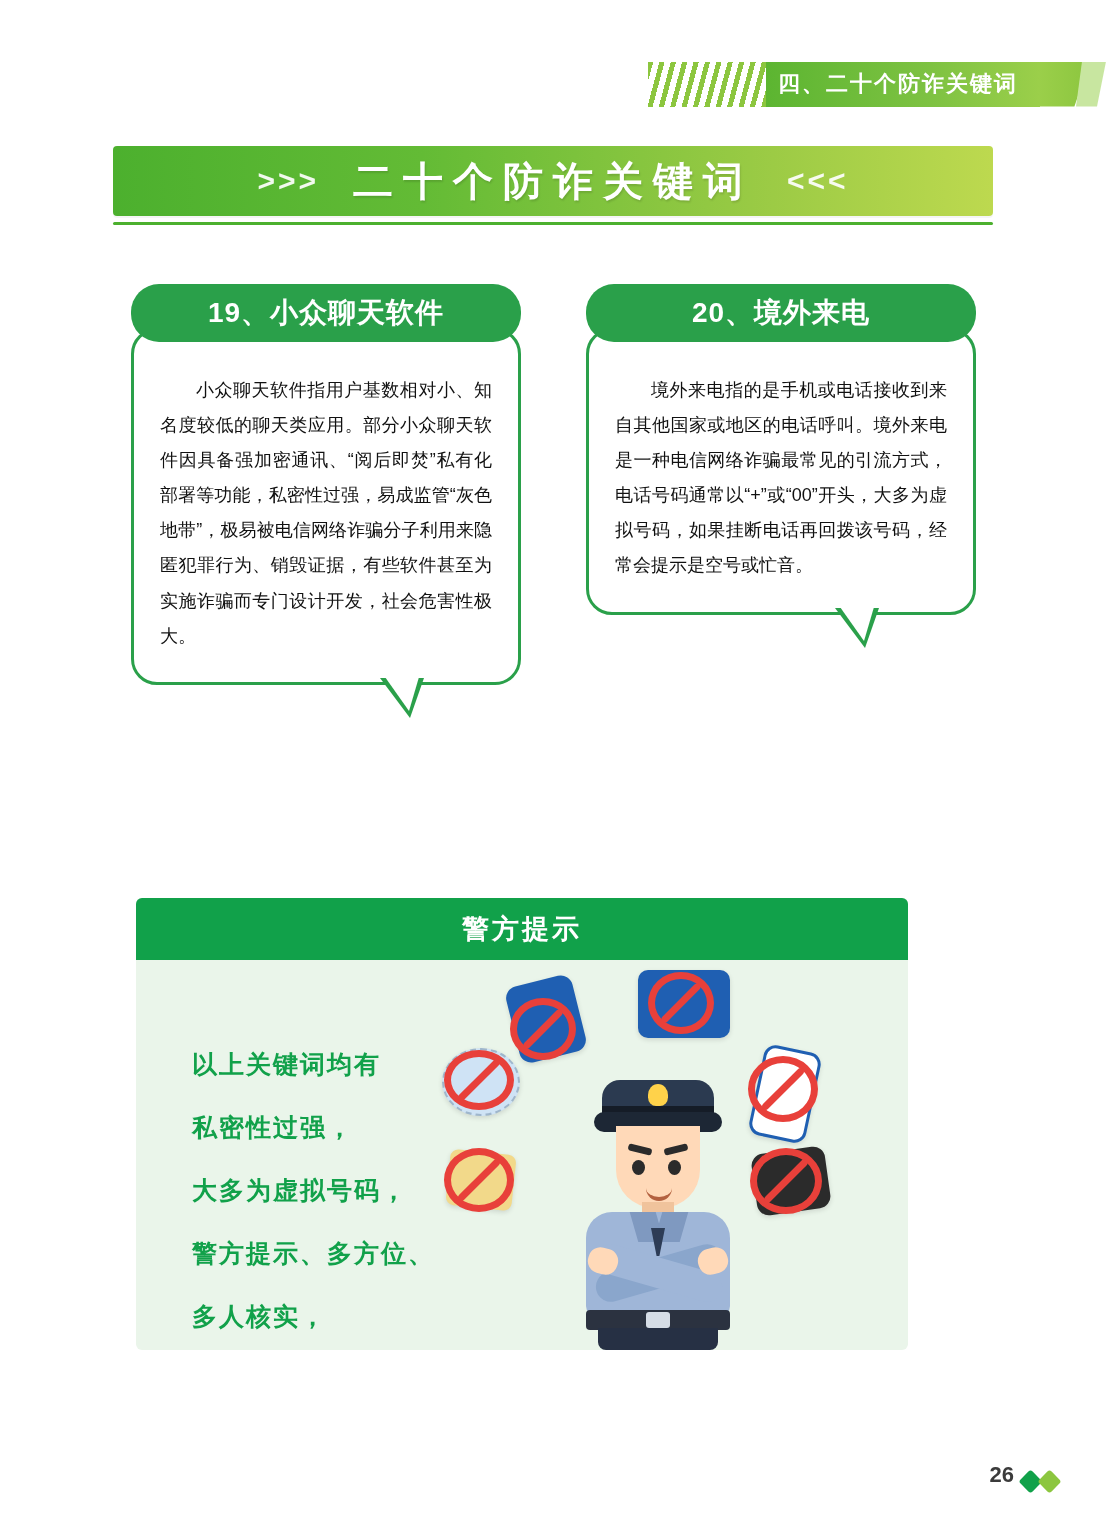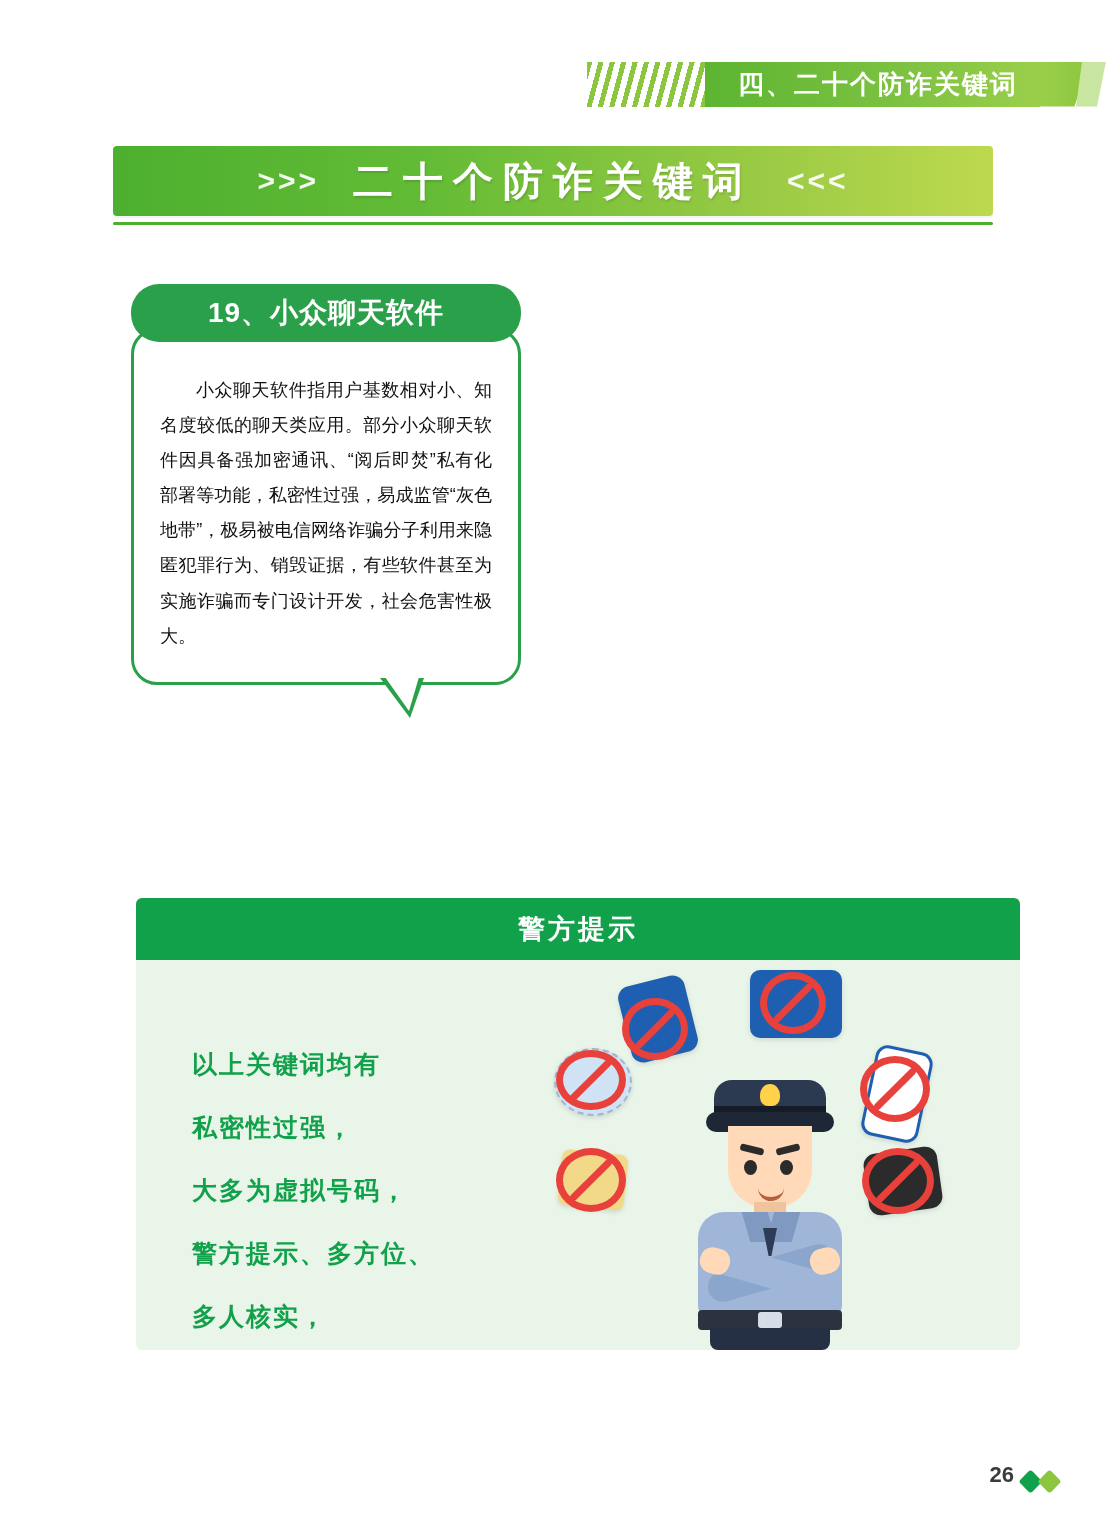--- a/index.html
+++ b/index.html
@@ -31,26 +31,26 @@
     background: repeating-linear-gradient(
       105deg,
       #8cc63f 0px, #8cc63f 5px,
       #ffffff 5px, #ffffff 11px
     );
     margin-right: -2px;
   }
   .header-tab {
     background: linear-gradient(90deg, #5cb531 0%, #7ec242 60%, #9bcf4a 100%);
     color: #ffffff;
-    font-size: 26px;
+    font-size: 22px;
     font-weight: bold;
     letter-spacing: 2px;
     display: flex;
     align-items: center;
-    padding: 0 22px 0 33px;
+    padding: 0 22px 0 12px;
     height: 45px;
     align-self: center;
   }
   .header-tail {
     width: 52px;
     height: 45px;
     align-self: center;
     background: linear-gradient(90deg, #9bcf4a 0%, #8cc63f 100%);
     clip-path: polygon(0 0, 100% 0, 70% 100%, 0% 100%);
     margin-left: -2px;
@@ -168,21 +168,21 @@
   .card.left .tail.outer { left: 246px; }
   .card.left .tail.inner { left: 251px; }
   .card.right .tail.outer { left: 246px; }
   .card.right .tail.inner { left: 251px; }
 
   
   .tip-panel {
     position: absolute;
     left: 136px;
     top: 898px;
-    width: 884px;
+    width: 772px;
     border-radius: 6px;
     overflow: hidden;
     background: #eaf5ea;
   }
   .tip-head {
     background: #11a14a;
     height: 62px;
     display: flex;
     align-items: center;
     justify-content: center;
@@ -313,20 +313,28 @@
 
   <div class="card left">
     <div class="card-head">19、小众聊天软件</div>
     <div class="card-body">
       <p>小众聊天软件指用户基数相对小、知名度较低的聊天类应用。部分小众聊天软件因具备强加密通讯、“阅后即焚”私有化部署等功能，私密性过强，易成监管“灰色地带”，极易被电信网络诈骗分子利用来隐匿犯罪行为、销毁证据，有些软件甚至为实施诈骗而专门设计开发，社会危害性极大。</p>
       <span class="tail outer"></span>
       <span class="tail inner"></span>
     </div>
   </div>
 
+  <div class="card right">
+    <div class="card-head">20、境外来电</div>
+    <div class="card-body">
+      <p>境外来电指的是手机或电话接收到来自其他国家或地区的电话呼叫。境外来电是一种电信网络诈骗最常见的引流方式，电话号码通常以“+”或“00”开头，大多为虚拟号码，如果挂断电话再回拨该号码，经常会提示是空号或忙音。</p>
+      <span class="tail outer"></span>
+      <span class="tail inner"></span>
+    </div>
+  </div>
 
 </div>
 
 <div class="tip-panel">
   <div class="tip-head">警方提示</div>
   <div class="tip-body">
 
     <div class="tip-lines">
       <div>以上关键词均有</div>
       <div>私密性过强，</div>

